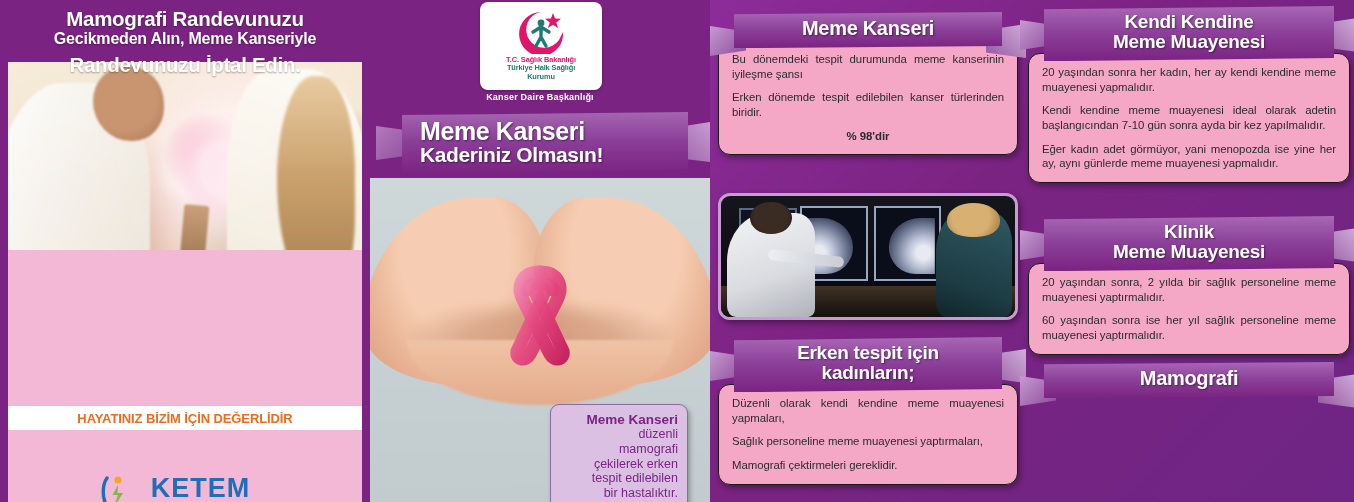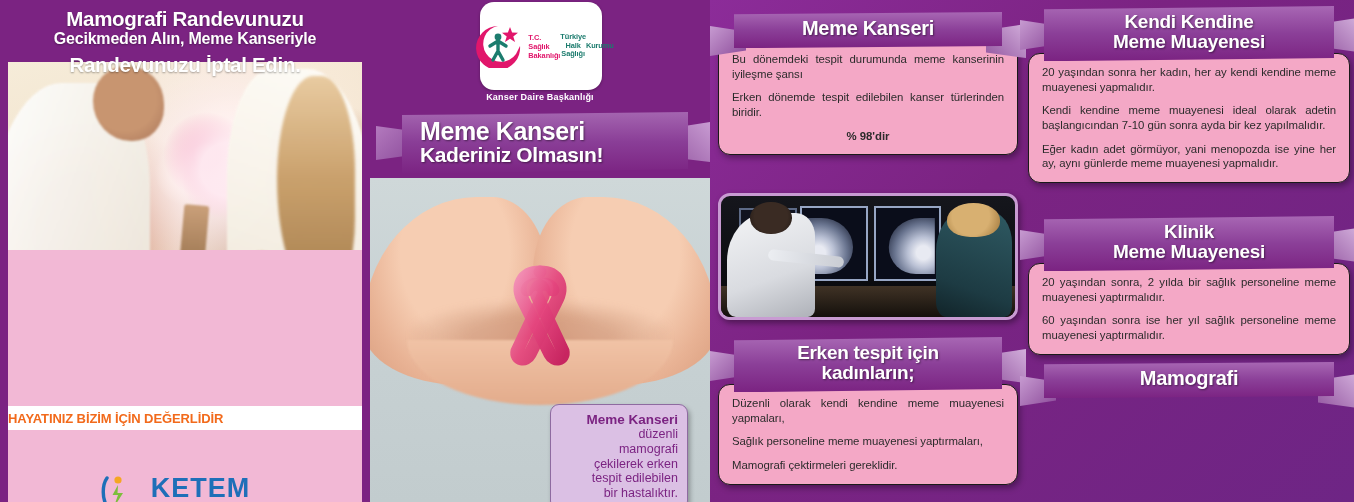--- a/index.html
+++ b/index.html
@@ -111,21 +111,21 @@
     margin-left: 0;
   }
 
   .left-pinkzone {
     position: absolute; left: 8px; bottom: 0; width: 354px; top: 250px;
     background: #F2B8D5; z-index: 1;
   }
   .left-slogan-bar {
     position: absolute; left: 8px; top: 406px; width: 354px; height: 24px;
     background: #FFFFFF; z-index: 7;
-    display: flex; align-items: center; justify-content: flex-start;
+    display: flex; align-items: center; justify-content: center;
   }
   .left-slogan-bar span {
     color: #F26A1B; font-size: 13px; font-weight: bold; letter-spacing: -.1px;
   }
   .left-logo-zone {
     position: absolute; left: 8px; top: 430px; width: 354px; height: 90px;
     background: #F2B8D5; z-index: 7;
     display: flex; flex-direction: column; align-items: center; justify-content: center; margin-top: 28px;
   }
   .ketem-row { display: flex; align-items: center; gap: 3px; }
@@ -148,22 +148,22 @@
 
   
   .panel-center {
     position: relative;
     width: 340px; height: 502px; flex: 0 0 340px;
     background: linear-gradient(180deg, #7B2382 0%, #7B2382 48%, #6E2585 100%);
     overflow: hidden;
   }
   .mh-logo {
     position: absolute; left: 110px; top: 2px; width: 122px; height: 88px;
-    background: #ffffff; border-radius: 14px; z-index: 6;
-    display: flex; flex-direction: row; align-items: center; justify-content: center;
+    background: #ffffff; border-radius: 8px; z-index: 6;
+    display: flex; flex-direction: column; align-items: center; justify-content: center;
     box-shadow: 0 1px 3px rgba(0,0,0,.3);
   }
   .mh-emblem { width: 60px; height: 44px; position: relative; }
   .mh-text1 { font-size: 7.4px; font-weight: bold; color: #E1166B; margin-top: 1px; letter-spacing: -.1px; }
   .mh-text2 { font-size: 7.4px; font-weight: bold; color: #1C7C6E; line-height: 1.15; text-align: center; letter-spacing: -.1px; }
   .mh-caption {
     position: absolute; left: 0; top: 92px; width: 340px; text-align: center;
     color: #ffffff; font-size: 9px; font-weight: bold; letter-spacing: .2px; z-index: 6;
   }
 

